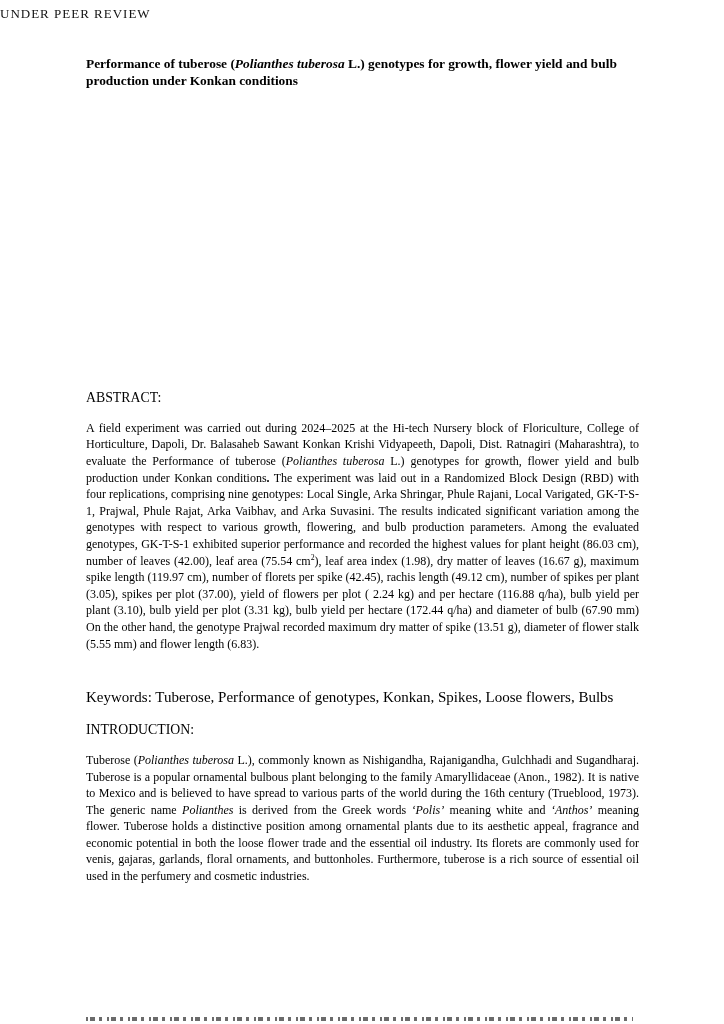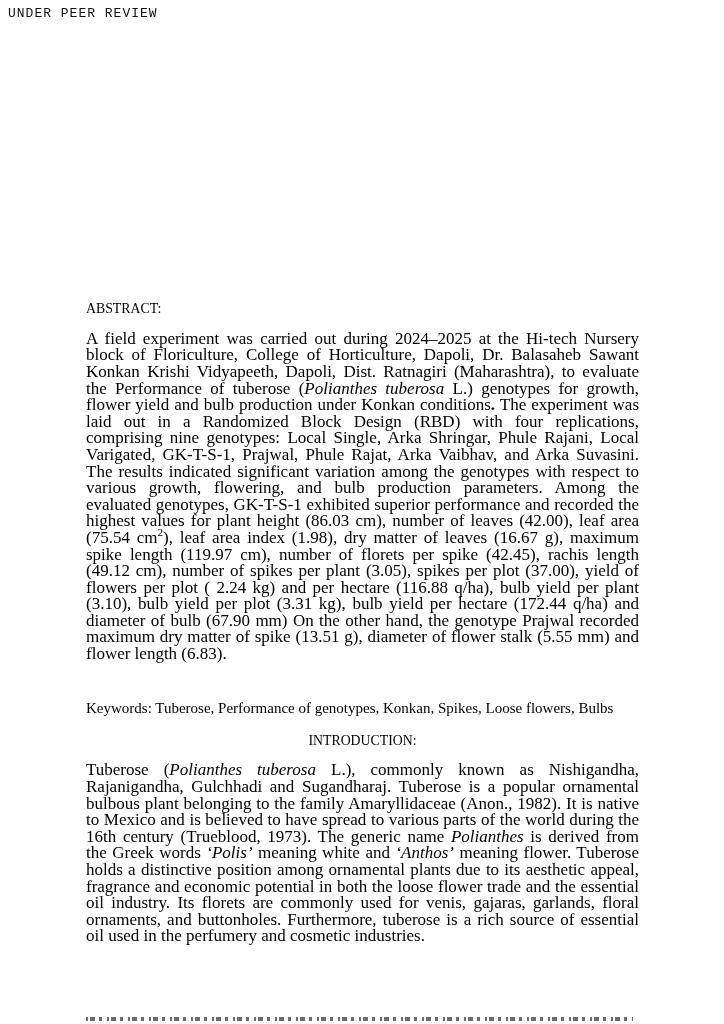--- a/index.html
+++ b/index.html
@@ -12,22 +12,22 @@
     width: 724px;
     height: 1024px;
     background: #ffffff;
     color: #000000;
     font-family: "Liberation Serif", serif;
     overflow: hidden;
   }
   .peer-header {
     position: absolute;
     top: 6px;
-    left: 8px;
-    font-family: Liberation Mono, monospace;
+    left: 0;
+    font-family: Liberation Serif, serif;
     font-size: 13px;
     letter-spacing: 1px;
     color: #111111;
     white-space: nowrap;
   }
   .content {
     position: absolute;
     left: 86px;
     top: 0;
     width: 553px;
@@ -42,25 +42,24 @@
   .section-heading {
     font-size: 13.8px;
     line-height: 17px;
     font-weight: normal;
   }
   .abstract-heading {
     margin-top: 300px;
   }
   .intro-heading {
     margin-top: 11px;
-    text-align: center;
   }
   .para {
     margin-top: 11px;
-    font-size: 17px;
+    font-size: 12px;
     line-height: 16.6px;
     text-align: justify;
     text-justify: inter-word;
   }
   .keywords {
     margin-top: 37px;
     font-size: 15px;
     line-height: 17px;
     text-align: left;
   }
@@ -89,20 +88,21 @@
 </style>
 </head>
 <body>
 
 <div class="page">
 
   <div class="peer-header">UNDER PEER REVIEW</div>
 
   <div class="content">
 
+    <p class="title"><span>Performance of tuberose (</span><span style="font-style: italic;">Polianthes tuberosa</span><span> L.) genotypes for growth, flower yield and bulb production under Konkan conditions</span></p>
 
     <p class="section-heading abstract-heading">ABSTRACT:</p>
 
     <p class="para"><span>A field experiment was carried out during 2024–2025 at the Hi-tech Nursery block of Floriculture, College of Horticulture, Dapoli, Dr. Balasaheb Sawant Konkan Krishi Vidyapeeth, Dapoli, Dist. Ratnagiri (Maharashtra), to evaluate the Performance of tuberose (</span><span style="font-style: italic;">Polianthes tuberosa</span><span> L.) genotypes for growth, flower yield and bulb production under Konkan conditions</span><span style="font-weight: bold;">.</span><span> The experiment was laid out in a Randomized Block Design (RBD) with four replications, comprising nine genotypes: Local Single, Arka Shringar, Phule Rajani, Local Varigated, GK-T-S-1, Prajwal, Phule Rajat, Arka Vaibhav, and Arka Suvasini. The results indicated significant variation among the genotypes with respect to various growth, flowering, and bulb production parameters. Among the evaluated genotypes, GK-T-S-1 exhibited superior performance and recorded the highest values for plant height (86.03 cm), number of leaves (42.00), leaf area (75.54 cm</span><sup>2</sup><span>), leaf area index (1.98), dry matter of leaves (16.67 g), maximum spike length (119.97 cm), number of florets per spike (42.45), rachis length (49.12 cm), number of spikes per plant (3.05), spikes per plot (37.00), yield of flowers per plot ( 2.24 kg) and per hectare (116.88 q/ha), bulb yield per plant (3.10), bulb yield per plot (3.31 kg), bulb yield per hectare (172.44 q/ha) and diameter of bulb (67.90 mm) On the other hand, the genotype Prajwal recorded maximum dry matter of spike (13.51 g), diameter of flower stalk (5.55 mm) and flower length (6.83).</span></p>
 
     <p class="keywords">Keywords: Tuberose, Performance of genotypes, Konkan, Spikes, Loose flowers, Bulbs</p>
 
     <p class="section-heading intro-heading">INTRODUCTION:</p>
 
     <p class="para"><span>Tuberose (</span><span style="font-style: italic;">Polianthes tuberosa</span><span> L.), commonly known as Nishigandha, Rajanigandha, Gulchhadi and Sugandharaj. Tuberose is a popular ornamental bulbous plant belonging to the family Amaryllidaceae (Anon., 1982). It is native to Mexico and is believed to have spread to various parts of the world during the 16th century (Trueblood, 1973). The generic name </span><span style="font-style: italic;">Polianthes</span><span> is derived from the Greek words </span><span style="font-style: italic;">‘Polis’</span><span> meaning white and </span><span style="font-style: italic;">‘Anthos’</span><span> meaning flower. Tuberose holds a distinctive position among ornamental plants due to its aesthetic appeal, fragrance and economic potential in both the loose flower trade and the essential oil industry. Its florets are commonly used for venis, gajaras, garlands, floral ornaments, and buttonholes. Furthermore, tuberose is a rich source of essential oil used in the perfumery and cosmetic industries.</span></p>

